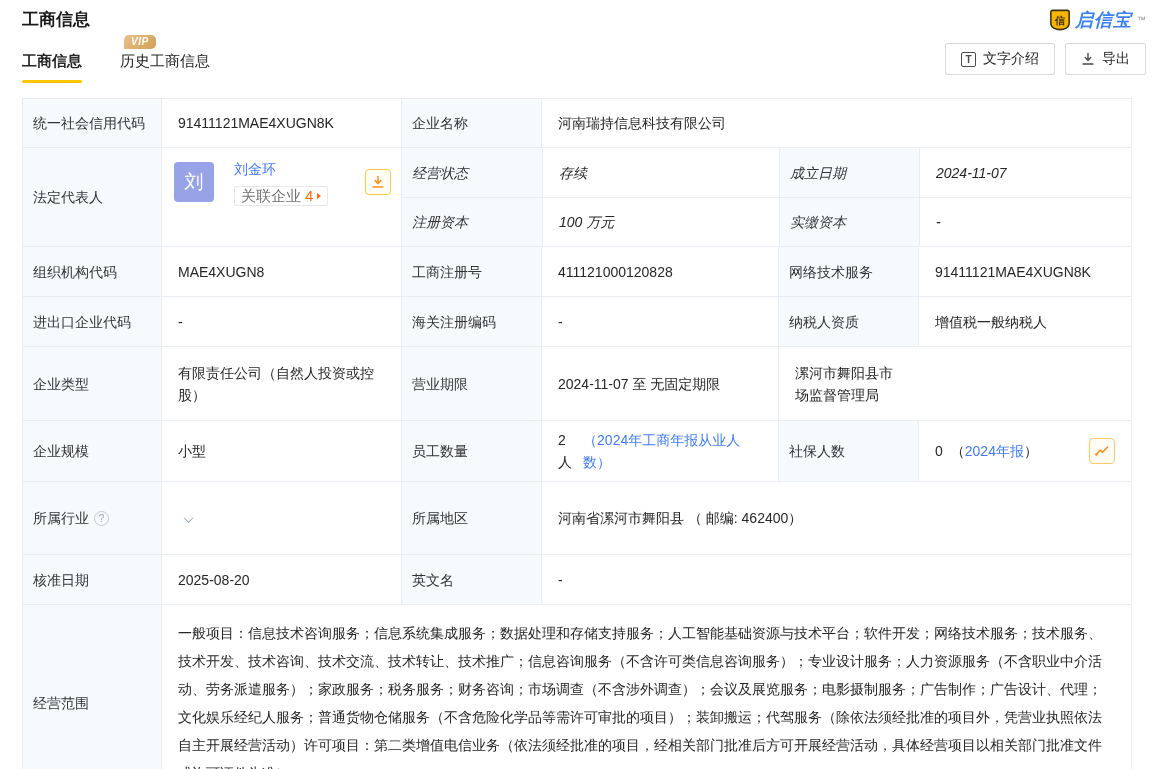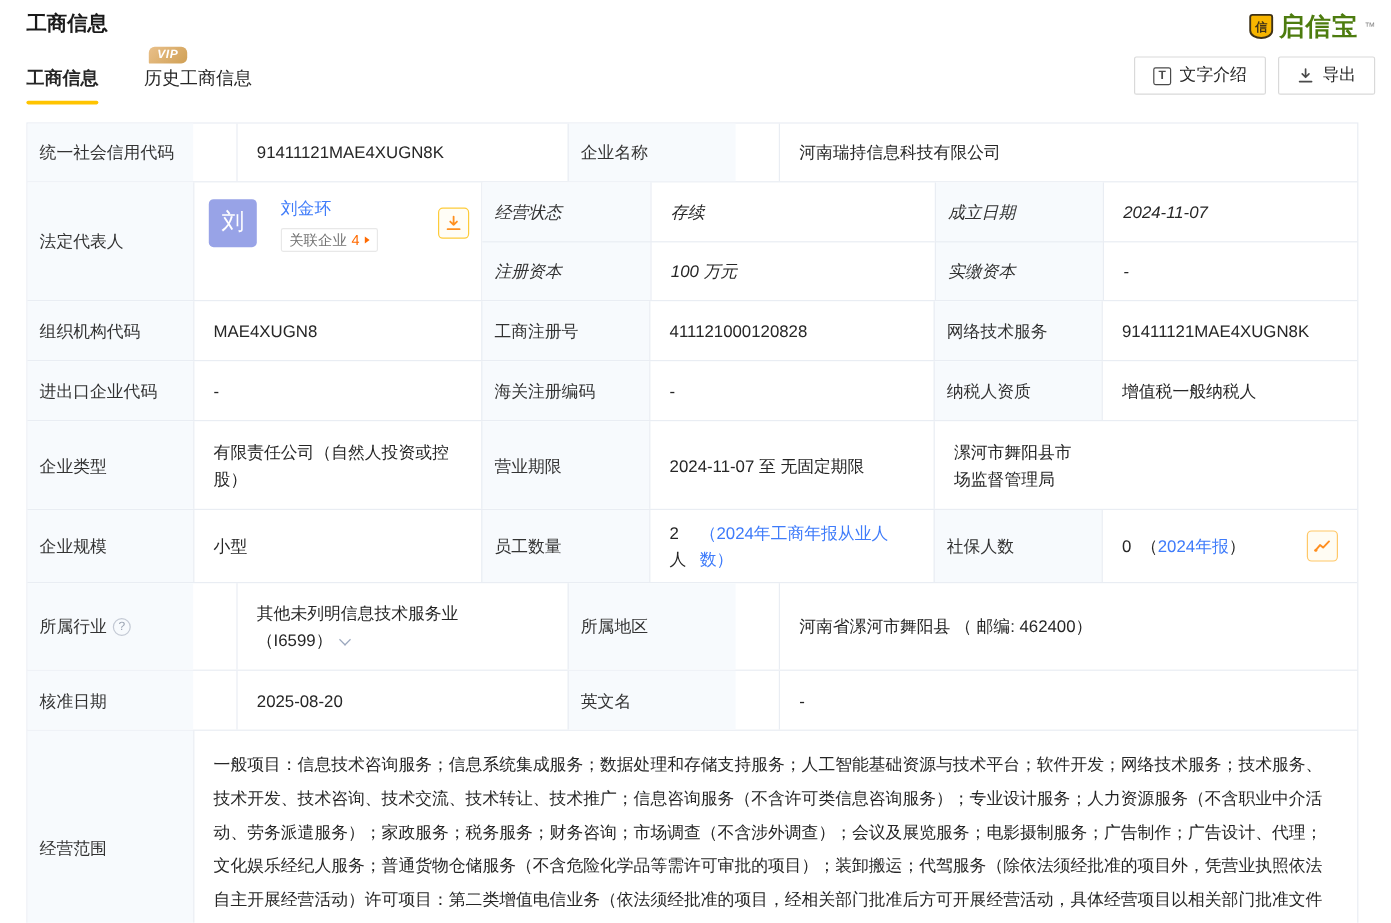--- a/index.html
+++ b/index.html
@@ -12,61 +12,61 @@
     --yellow:#ffc400;
   }
   *{box-sizing:border-box;margin:0;padding:0;}
   body{width:1159px;height:769px;background:#fff;font-family:"Liberation Sans","DejaVu Sans",sans-serif;color:var(--text);overflow:hidden;}
   .page{position:relative;width:1154px;height:769px;background:#fff;}
 
   
   .hdr{display:flex;justify-content:space-between;align-items:flex-start;padding:8px 8px 0 22px;}
   .page-title{font-size:17px;font-weight:700;color:#1a1a1a;}
   .logo{display:flex;align-items:center;gap:4px;}
-  .logo-text{font-size:21px;font-weight:700;color:#4d7c0f;letter-spacing:1px;}
+  .logo-text{font-size:18px;font-weight:700;color:#3b82f6;letter-spacing:1px;font-style:italic;}
   .logo-tm{font-size:9px;color:#8c8c8c;vertical-align:top;margin-left:1px;}
 
   
   .tabbar{display:flex;justify-content:space-between;align-items:flex-end;padding:0 8px 0 22px;margin-top:2px;}
   .tabs{display:flex;gap:38px;}
   .tab{position:relative;font-size:15px;color:#262626;padding:18px 0 12px;cursor:pointer;}
   .tab.active{font-weight:700;}
   .tab.active::after{content:"";position:absolute;left:0;right:0;bottom:0;height:3px;border-radius:2px;background:var(--yellow);}
   .vip-badge{position:absolute;top:1px;left:4px;padding:1px 7px 2px;border-radius:5px 5px 5px 1px;
     background:linear-gradient(135deg,#e9c08a,#d0a055);color:#fff;font-size:10px;font-weight:700;font-style:italic;letter-spacing:.5px;}
   .btns{display:flex;gap:10px;padding-bottom:8px;}
   .btn{display:flex;align-items:center;gap:7px;height:32px;padding:0 15px;border:1px solid #d9d9d9;border-radius:2px;background:#fff;font-size:14px;color:#262626;cursor:pointer;}
   .ticon{width:15px;height:15px;border:1.3px solid #4a4a4a;border-radius:2px;font-size:10px;font-weight:700;color:#4a4a4a;display:flex;align-items:center;justify-content:center;}
   .dlicon{color:#4a4a4a;display:flex;}
 
   
   .tbl{margin:15px 22px 0;border:1px solid var(--border);}
   .tr{display:grid;}
   .tr + .tr{border-top:1px solid var(--border);}
   .cols6{grid-template-columns:138px 240px 140px 237px 140px 1fr;}
-  .cols4{grid-template-columns:138px 240px 140px 1fr;gap:36px;}
+  .cols4{grid-template-columns:138px 240px 140px 1fr;}
   .cols2{grid-template-columns:138px 1fr;}
   .colsB{grid-template-columns:138px 240px 1fr;}
   .td{display:flex;align-items:center;padding:8px 16px;border-left:1px solid var(--border);font-size:14px;line-height:22px;color:var(--text);}
   .td:first-child{border-left:none;}
   .lbl{background:var(--label-bg);color:var(--label-text);padding:8px 8px 8px 10px;}
   .h48{min-height:48px;} .h49{min-height:49px;} .h52{min-height:52px;} .h72{min-height:72px;} .h73{min-height:73px;}
   .nopad{padding:0;display:block;}
   .bwrap{display:grid;grid-template-columns:140px 237px 140px 1fr;grid-auto-rows:49px;}
   .bwrap .td{border-left:1px solid var(--border);font-style:italic;}
   .bwrap .td:nth-child(4n+1){border-left:none;}
   .bwrap .td:nth-child(n+5){border-top:1px solid var(--border);}
 
   .link{color:var(--blue);text-decoration:none;cursor:pointer;}
 
   
   .lr{display:flex;align-items:center;width:100%;padding:10px 10px 10px 12px;}
   .avatar{width:40px;height:40px;border-radius:4px;background:#98a3e7;color:#fff;font-size:19px;display:flex;align-items:center;justify-content:center;flex:0 0 40px;}
   .lr-info{display:flex;flex-direction:column;gap:6px;margin-left:20px;}
-  .rel-tag{display:inline-flex;align-items:center;gap:4px;height:20px;padding:0 6px;border:1px solid #e8e8e8;border-radius:2px;font-size:12px;color:#737373;cursor:pointer;background:#fff;justify-content:flex-end;}
+  .rel-tag{display:inline-flex;align-items:center;gap:4px;height:20px;padding:0 6px;border:1px solid #e8e8e8;border-radius:2px;font-size:15px;color:#737373;cursor:pointer;background:#fff;justify-content:flex-end;}
   .rel-count{color:var(--orange);}
   .sq-btn{width:26px;height:26px;border-radius:4px;display:flex;align-items:center;justify-content:center;cursor:pointer;margin-left:auto;}
   .dl-btn{border:1px solid #fdcb3a;background:#fffdf6;color:#ff8f1f;}
   .chart-btn{border:1px solid #ffc868;background:#fffcf3;}
 
   .qicon{width:15px;height:15px;border:1px solid #c3c9d4;border-radius:50%;color:#9aa3b2;font-size:10px;line-height:13px;text-align:center;margin-left:5px;flex:0 0 15px;cursor:pointer;}
   .chev{display:inline-block;width:7px;height:7px;border-right:1.5px solid #9aa7bd;border-bottom:1.5px solid #9aa7bd;transform:rotate(45deg) translate(-1px,-1px);margin-left:7px;cursor:pointer;}
   .tri{display:inline-block;width:0;height:0;border-top:4px solid transparent;border-bottom:4px solid transparent;border-left:5px solid var(--orange);}
   .tri.sm{border-top-width:3.5px;border-bottom-width:3.5px;border-left-width:4px;}
 
@@ -209,21 +209,21 @@
         </span>
       </div>
     </div>
 
     <div class="tr cols4">
       <div class="td lbl h72">
         <span>所属行业</span>
         <span class="qicon">?</span>
       </div>
       <div class="td h72">
-        <span><span>其他未列明信息技术服务业（I6599）</span><i class="chev"></i></span>
+        <span><i class="chev"></i></span>
       </div>
       <div class="td lbl h72">所属地区</div>
       <div class="td h72">河南省漯河市舞阳县 （ 邮编: 462400）</div>
     </div>
 
     <div class="tr cols4">
       <div class="td lbl h49">核准日期</div>
       <div class="td h49">2025-08-20</div>
       <div class="td lbl h49">英文名</div>
       <div class="td h49">-</div>

